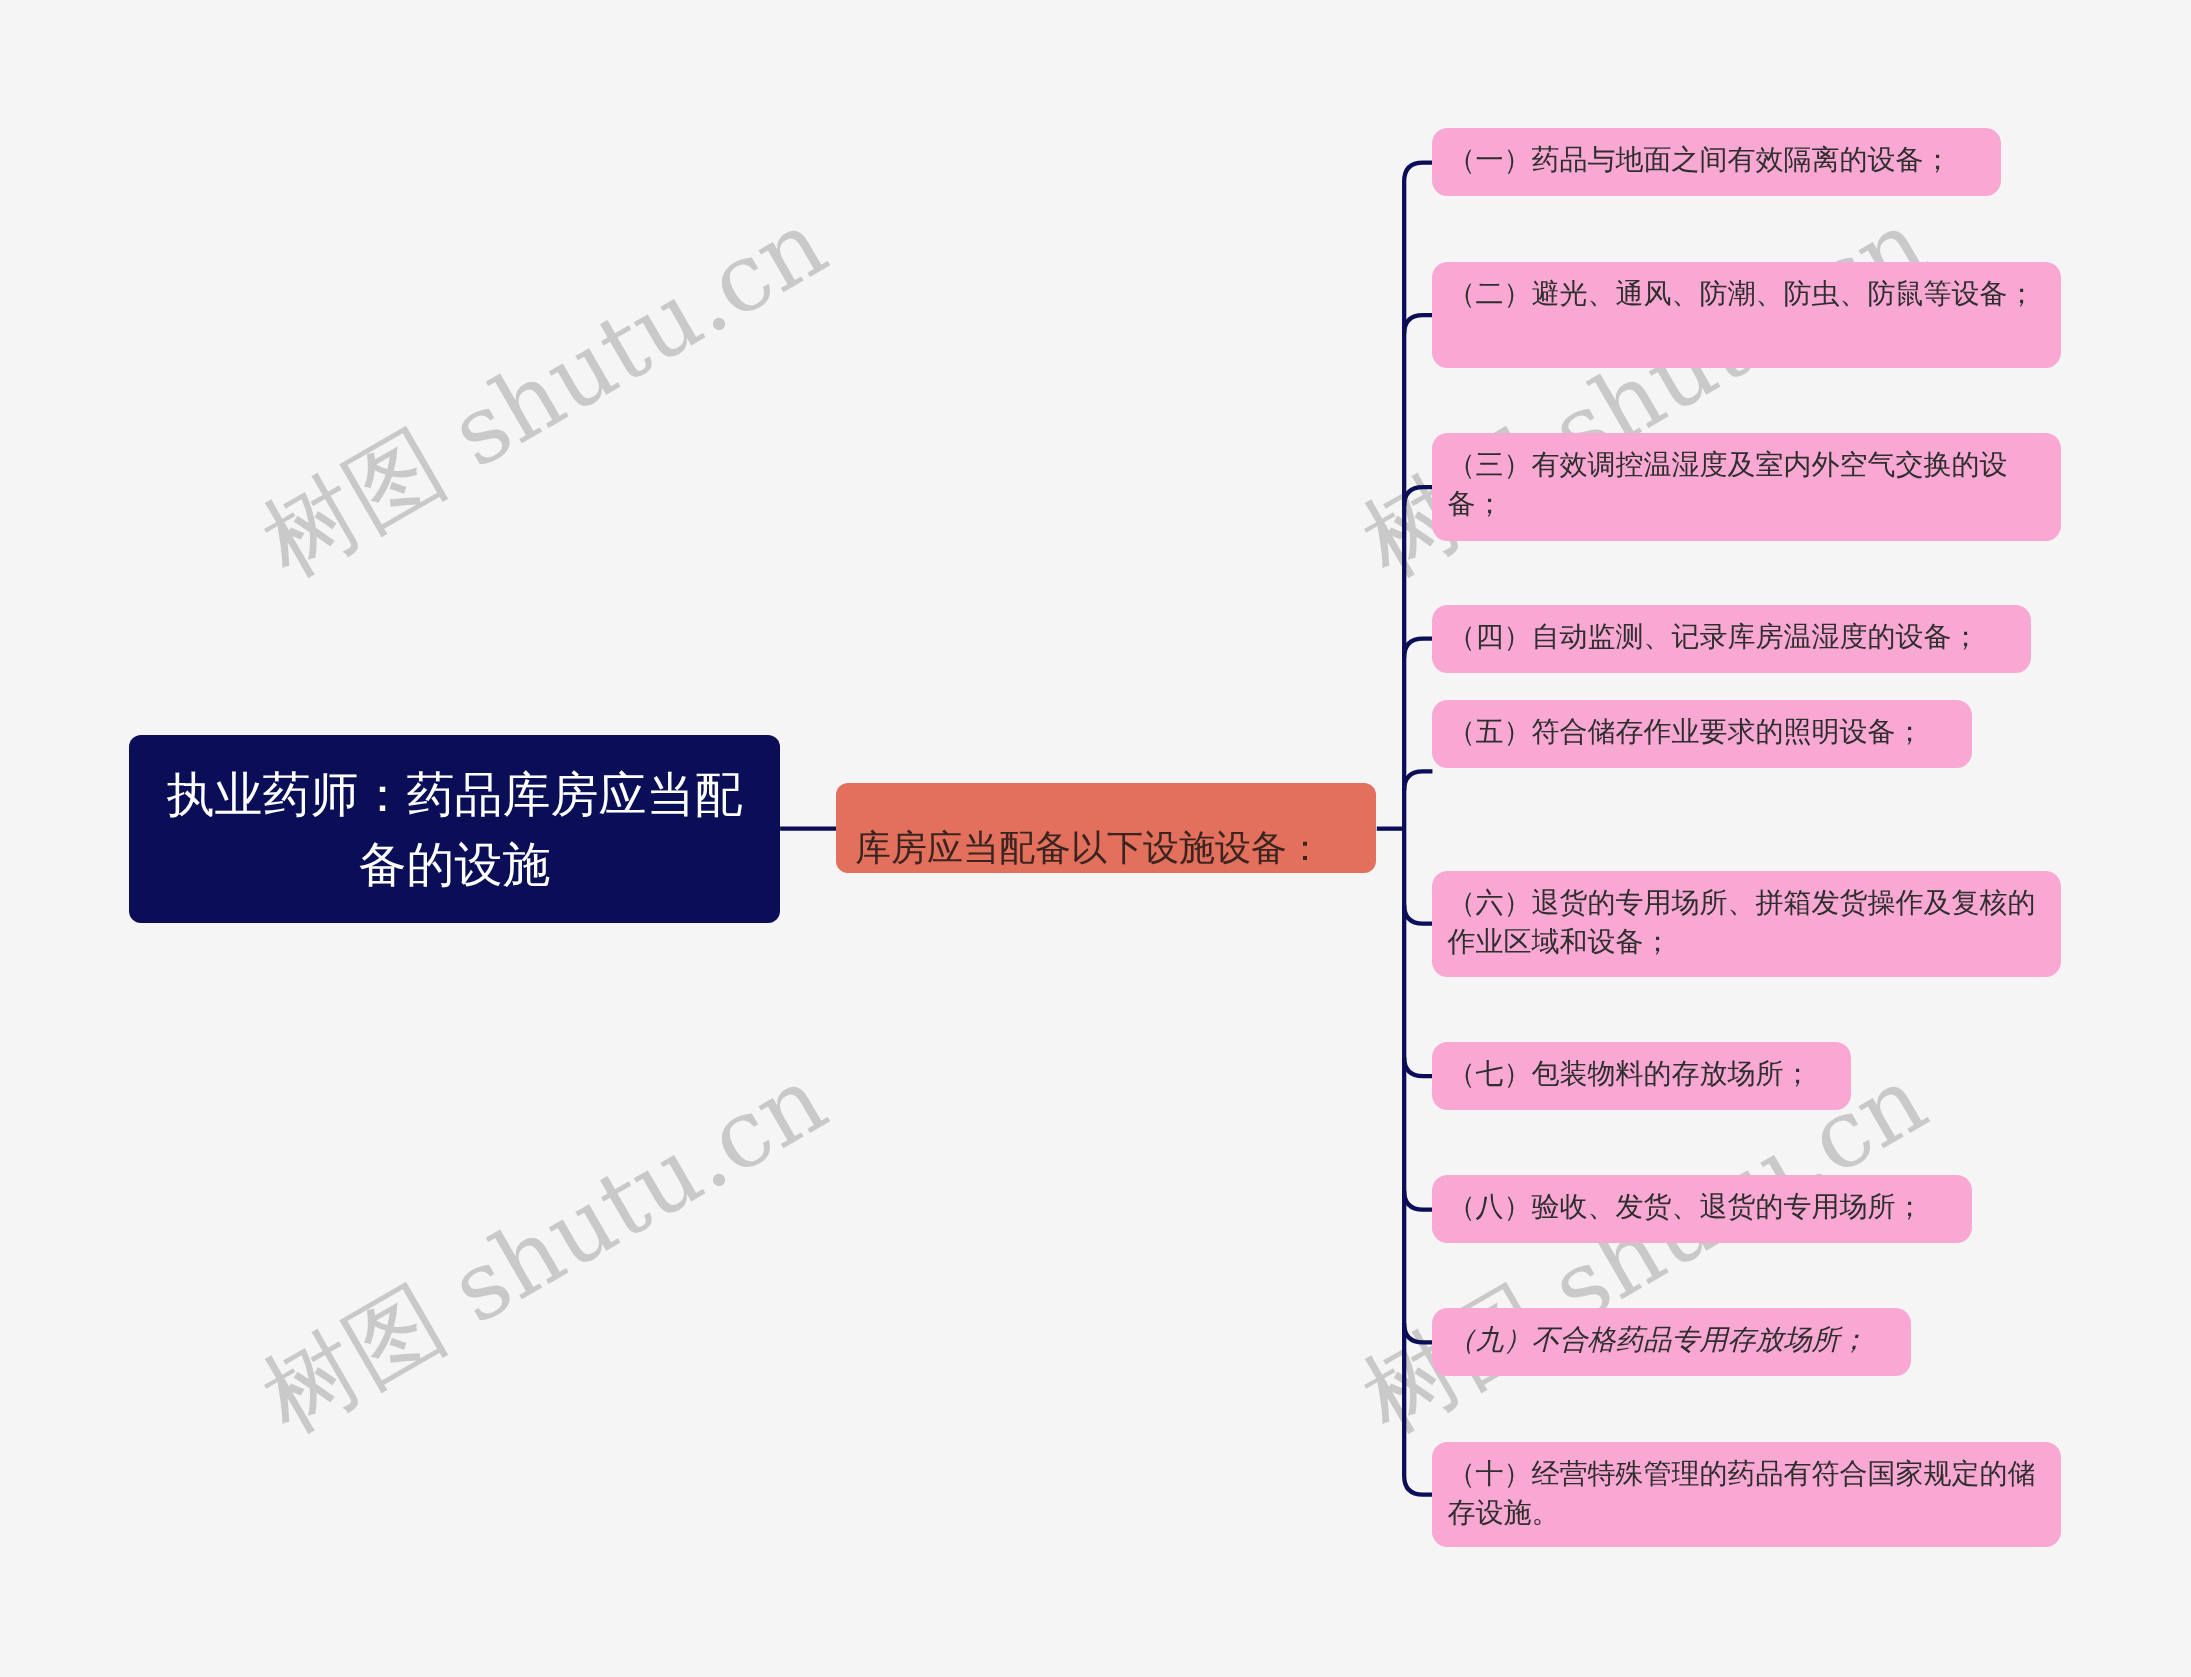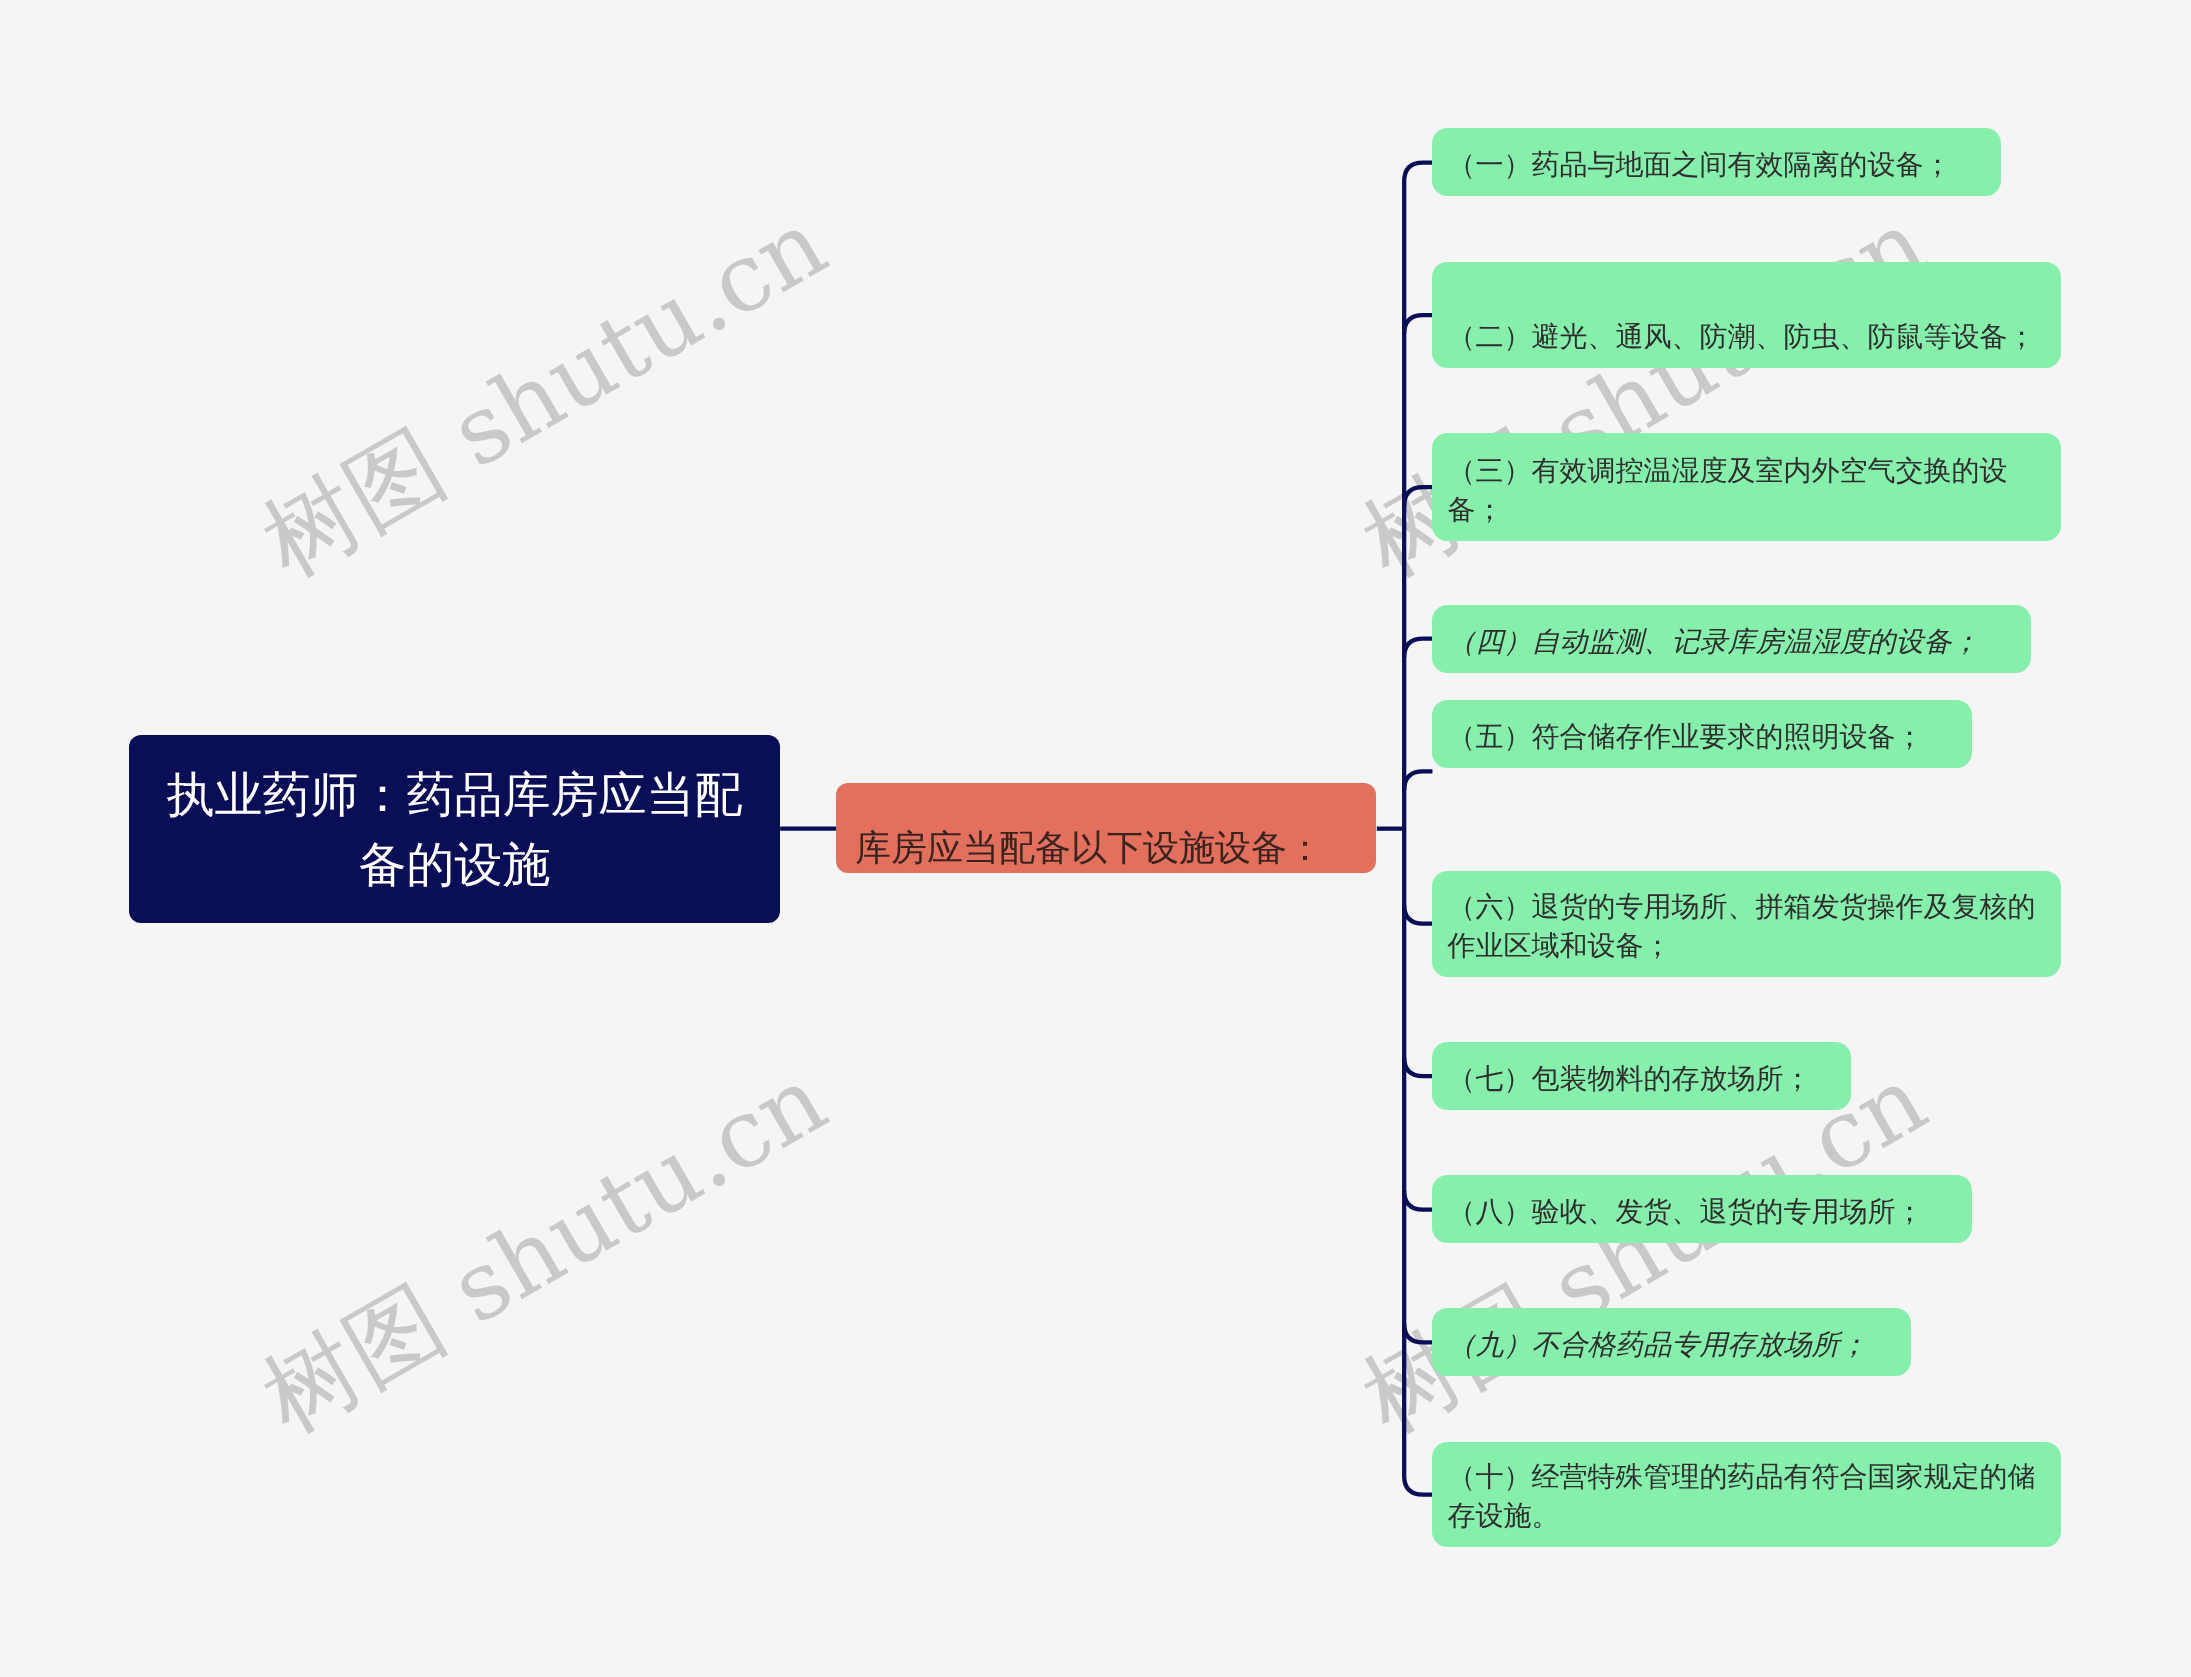--- a/index.html
+++ b/index.html
@@ -17,24 +17,24 @@
     padding:12px 34px;
   }
   .branch {
     left:836px; top:783px; width:540px; height:90px;
     background:#e2705c; border-radius:12px;
     color:#3b2420; font-size:36px;
     display:flex; align-items:flex-end; padding-left:19px;
     white-space:nowrap;
   }
   .leaf {
-    left:1432px; background:#86efac; border-radius:15.4px;
+    left:1432px; background:#f9a8d4; border-radius:15.4px;
     color:#2e2e2e; font-size:28px; line-height:39px;
     padding:12px 12px 12px 15.4px;
-    display:flex; align-items:flex-end;
+    display:flex; align-items:flex-start;
   }
   .leaf span { display:block; }
   svg.lines { position:absolute; left:0; top:0; }
   .wm {
     position:absolute; color:#c9c9c9; font-family:"DejaVu Serif","Liberation Serif",serif;
     font-size:94px; white-space:nowrap; transform:rotate(-30deg); transform-origin:left bottom;
     pointer-events:none;
   }
 </style>
 </head>
@@ -72,21 +72,21 @@
 
 <div class="node leaf" style="top:128px; width:569px; height:68px;">
   <span>（一）药品与地面之间有效隔离的设备；</span>
 </div>
 <div class="node leaf" style="top:262px; width:629px; height:106px;">
   <span>（二）避光、通风、防潮、防虫、防鼠等设备；</span>
 </div>
 <div class="node leaf" style="top:433px; width:629px; height:108px;">
   <span>（三）有效调控温湿度及室内外空气交换的设备；</span>
 </div>
-<div class="node leaf" style="top:605px; width:599px; height:68px;font-style:italic;">
+<div class="node leaf" style="top:605px; width:599px; height:68px;">
   <span>（四）自动监测、记录库房温湿度的设备；</span>
 </div>
 <div class="node leaf" style="top:700px; width:540px; height:68px;">
   <span>（五）符合储存作业要求的照明设备；</span>
 </div>
 <div class="node leaf" style="top:871px; width:629px; height:106px;">
   <span>（六）退货的专用场所、拼箱发货操作及复核的作业区域和设备；</span>
 </div>
 <div class="node leaf" style="top:1042px; width:419px; height:68px;">
   <span>（七）包装物料的存放场所；</span>

